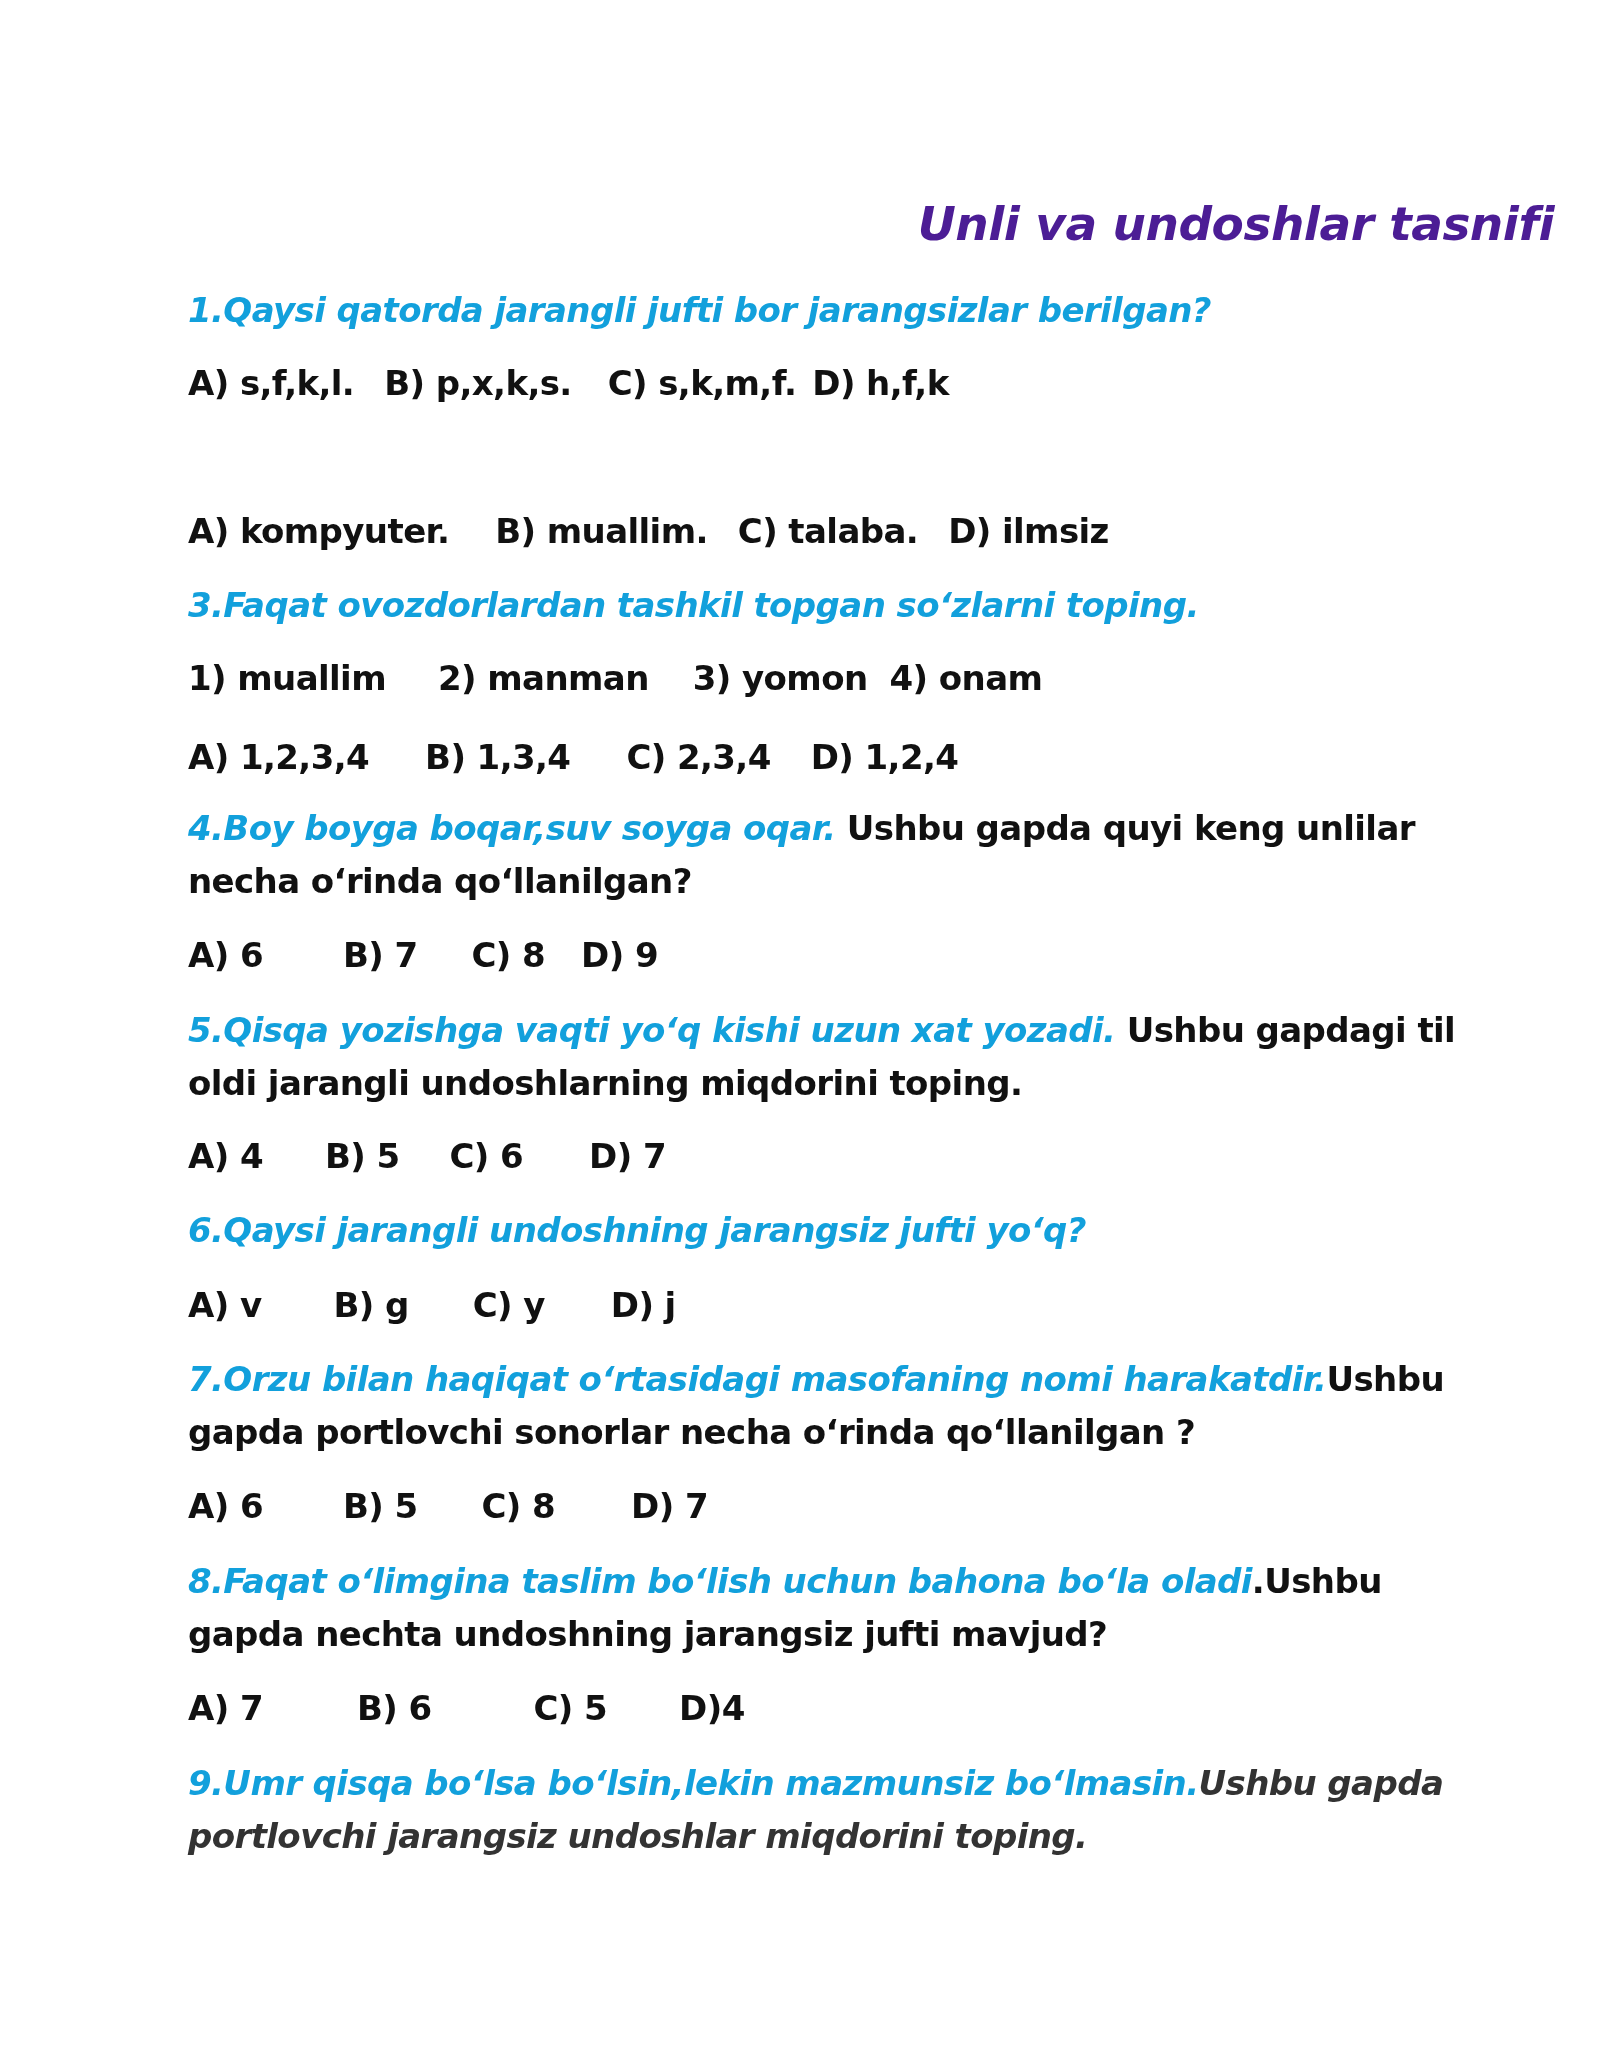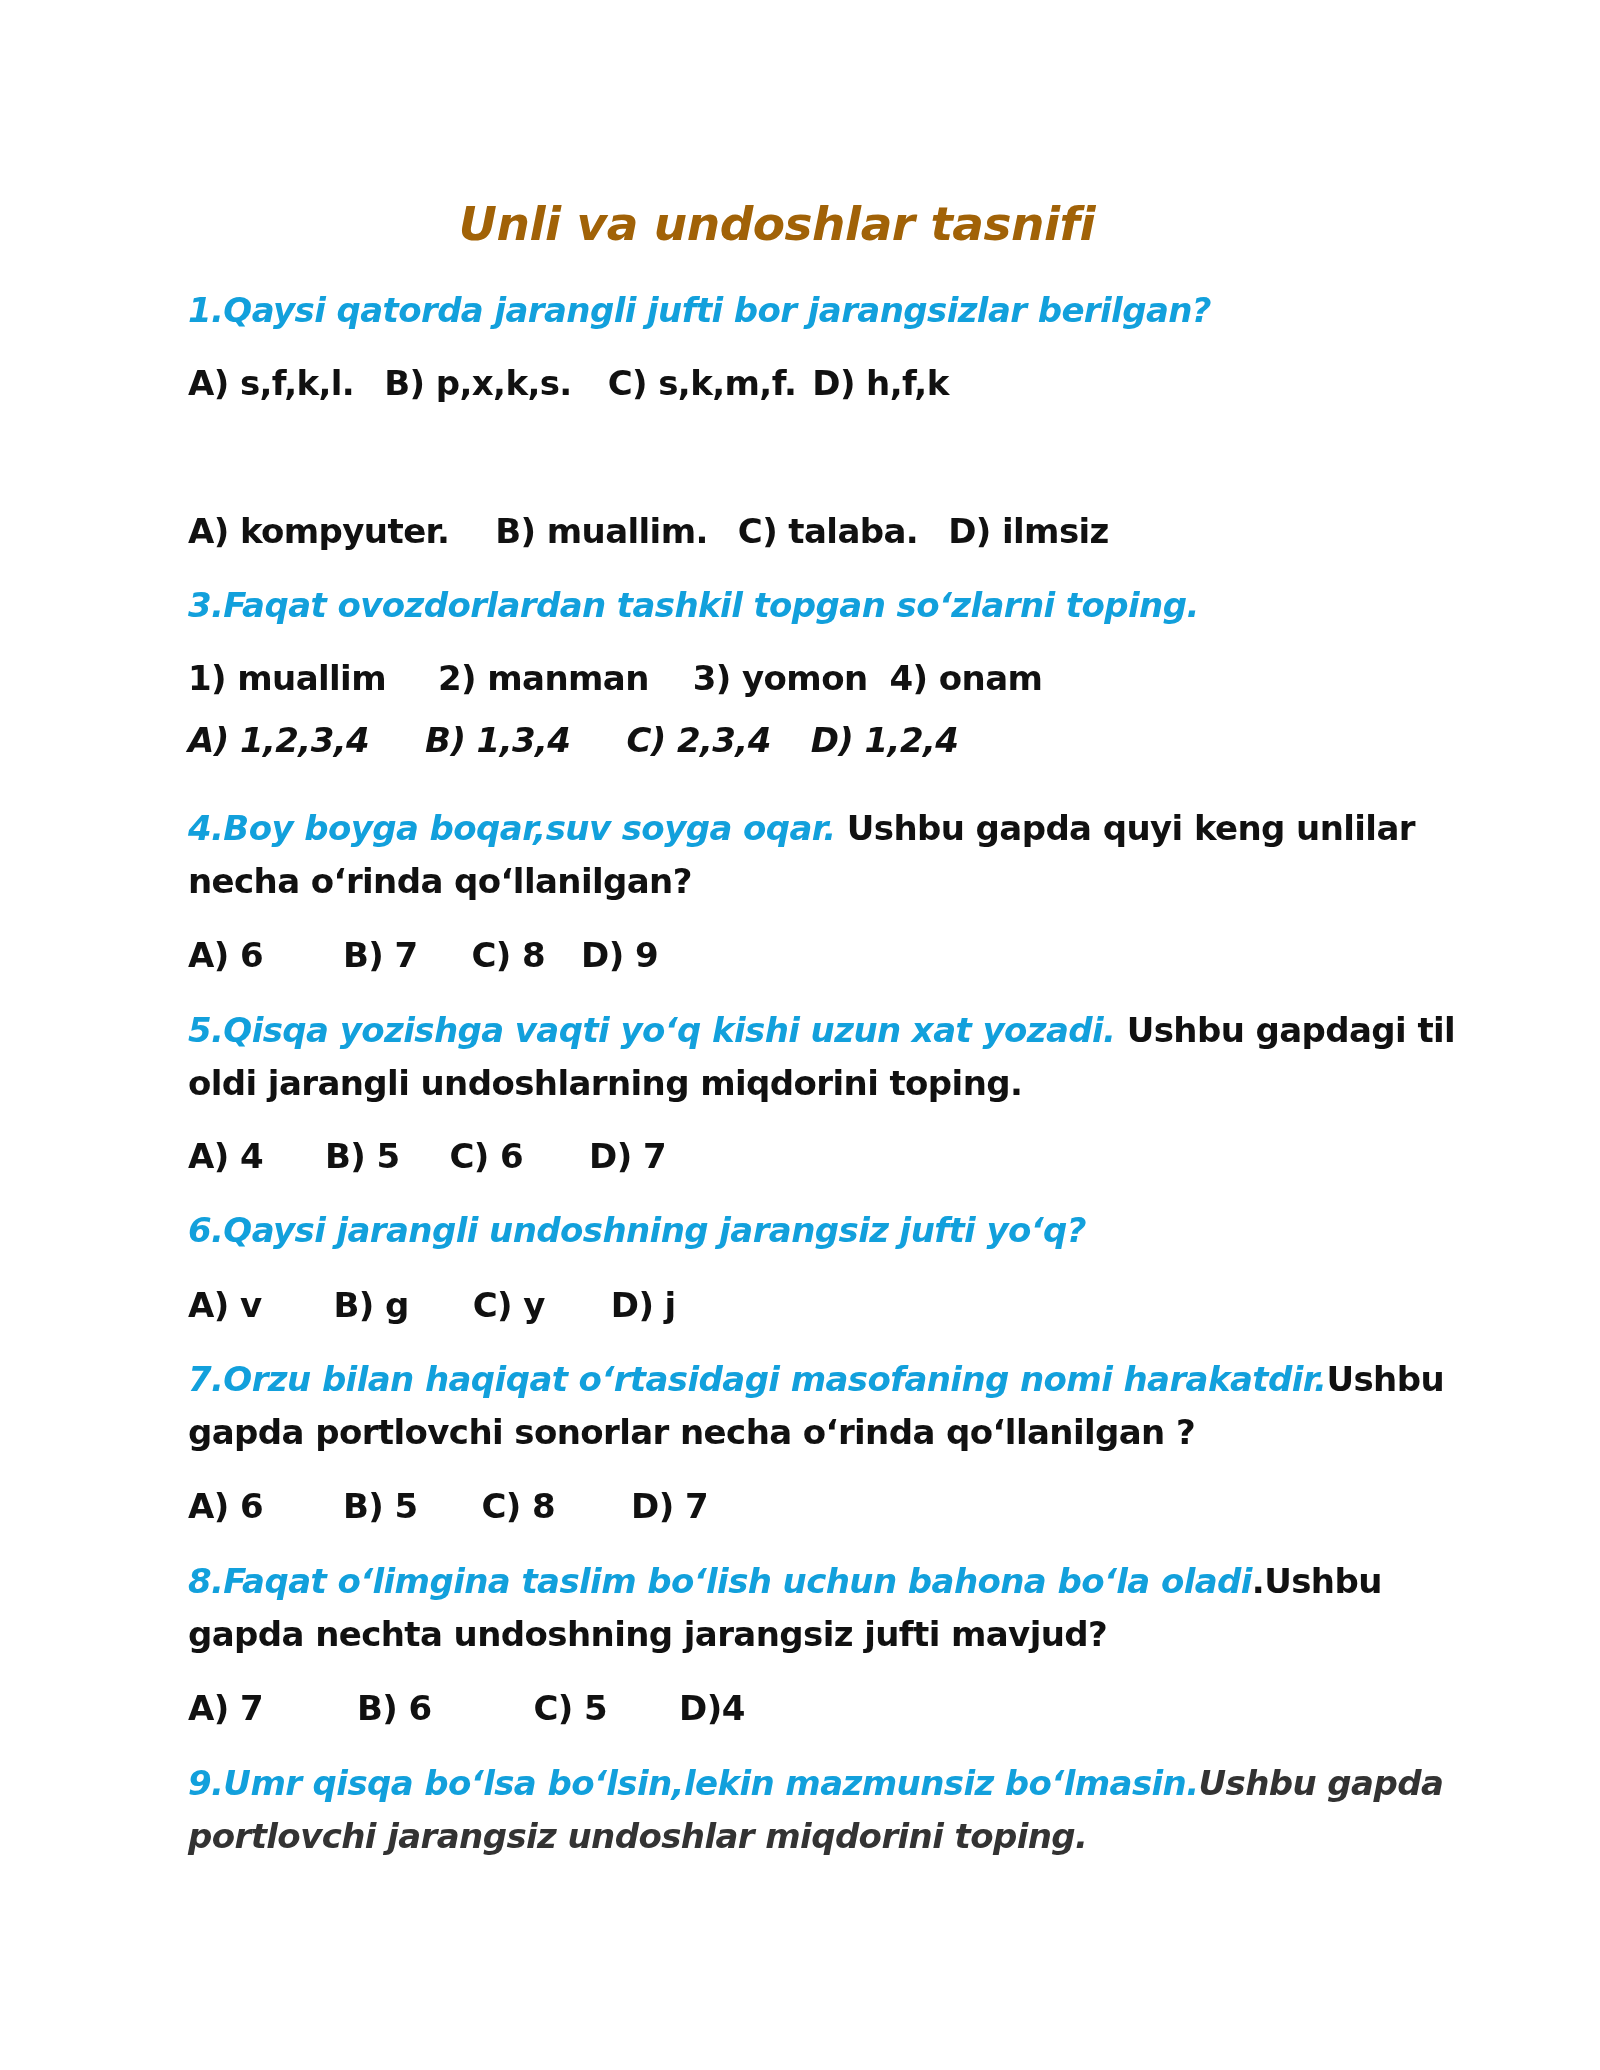--- a/index.html
+++ b/index.html
@@ -17,25 +17,25 @@
     .page {
       position: absolute;
       left: 0; top: 0;
       width: 1600px; height: 2070px;
       background: #ffffff;
     }
     .title {
       position: absolute;
       left: 0; width: 1554px;
       top: 196px;
-      text-align: center;
+      text-align: right;
       font-size: 47px;
       font-weight: bold;
       font-style: italic;
-      color: #a16207;
+      color: #4c1d95;
       letter-spacing: -0.5px;
       white-space: nowrap;
     }
     .line {
       position: absolute;
       left: 188px;
       font-size: 34px;
       font-weight: bold;
       line-height: 53px;
       color: #111111;
@@ -66,21 +66,21 @@
   </div>
 
   <div class="line" style="top:505px;">
     <span class="opt" style="margin-right:46px">A) kompyuter.</span><span class="opt" style="margin-right:30px">B) muallim.</span><span class="opt" style="margin-right:30px">C) talaba.</span><span class="opt">D) ilmsiz</span>
   </div>
 
   <div class="line q" style="top:579px;">3.Faqat ovozdorlardan tashkil topgan so‘zlarni toping.</div>
   <div class="line" style="top:652px;">
     <span class="opt" style="margin-right:52px">1) muallim</span><span class="opt" style="margin-right:44px">2) manman</span><span class="opt" style="margin-right:22px">3) yomon</span><span class="opt">4) onam</span>
   </div>
-  <div class="line" style="top:714px;font-style:italic;">
+  <div class="line" style="top:731px;">
     <span class="opt" style="margin-right:56px">A) 1,2,3,4</span><span class="opt" style="margin-right:56px">B) 1,3,4</span><span class="opt" style="margin-right:40px">C) 2,3,4</span><span class="opt">D) 1,2,4</span>
   </div>
 
   <div class="line" style="top:802px;">
     <span class="q">4.Boy boyga boqar,suv soyga oqar.</span>
     <span>Ushbu gapda quyi keng unlilar</span>
   </div>
   <div class="line" style="top:855px;">necha o‘rinda qo‘llanilgan?</div>
   <div class="line" style="top:929px;">
     <span class="opt" style="margin-right:80px">A) 6</span><span class="opt" style="margin-right:54px">B) 7</span><span class="opt" style="margin-right:36px">C) 8</span><span class="opt">D) 9</span>

